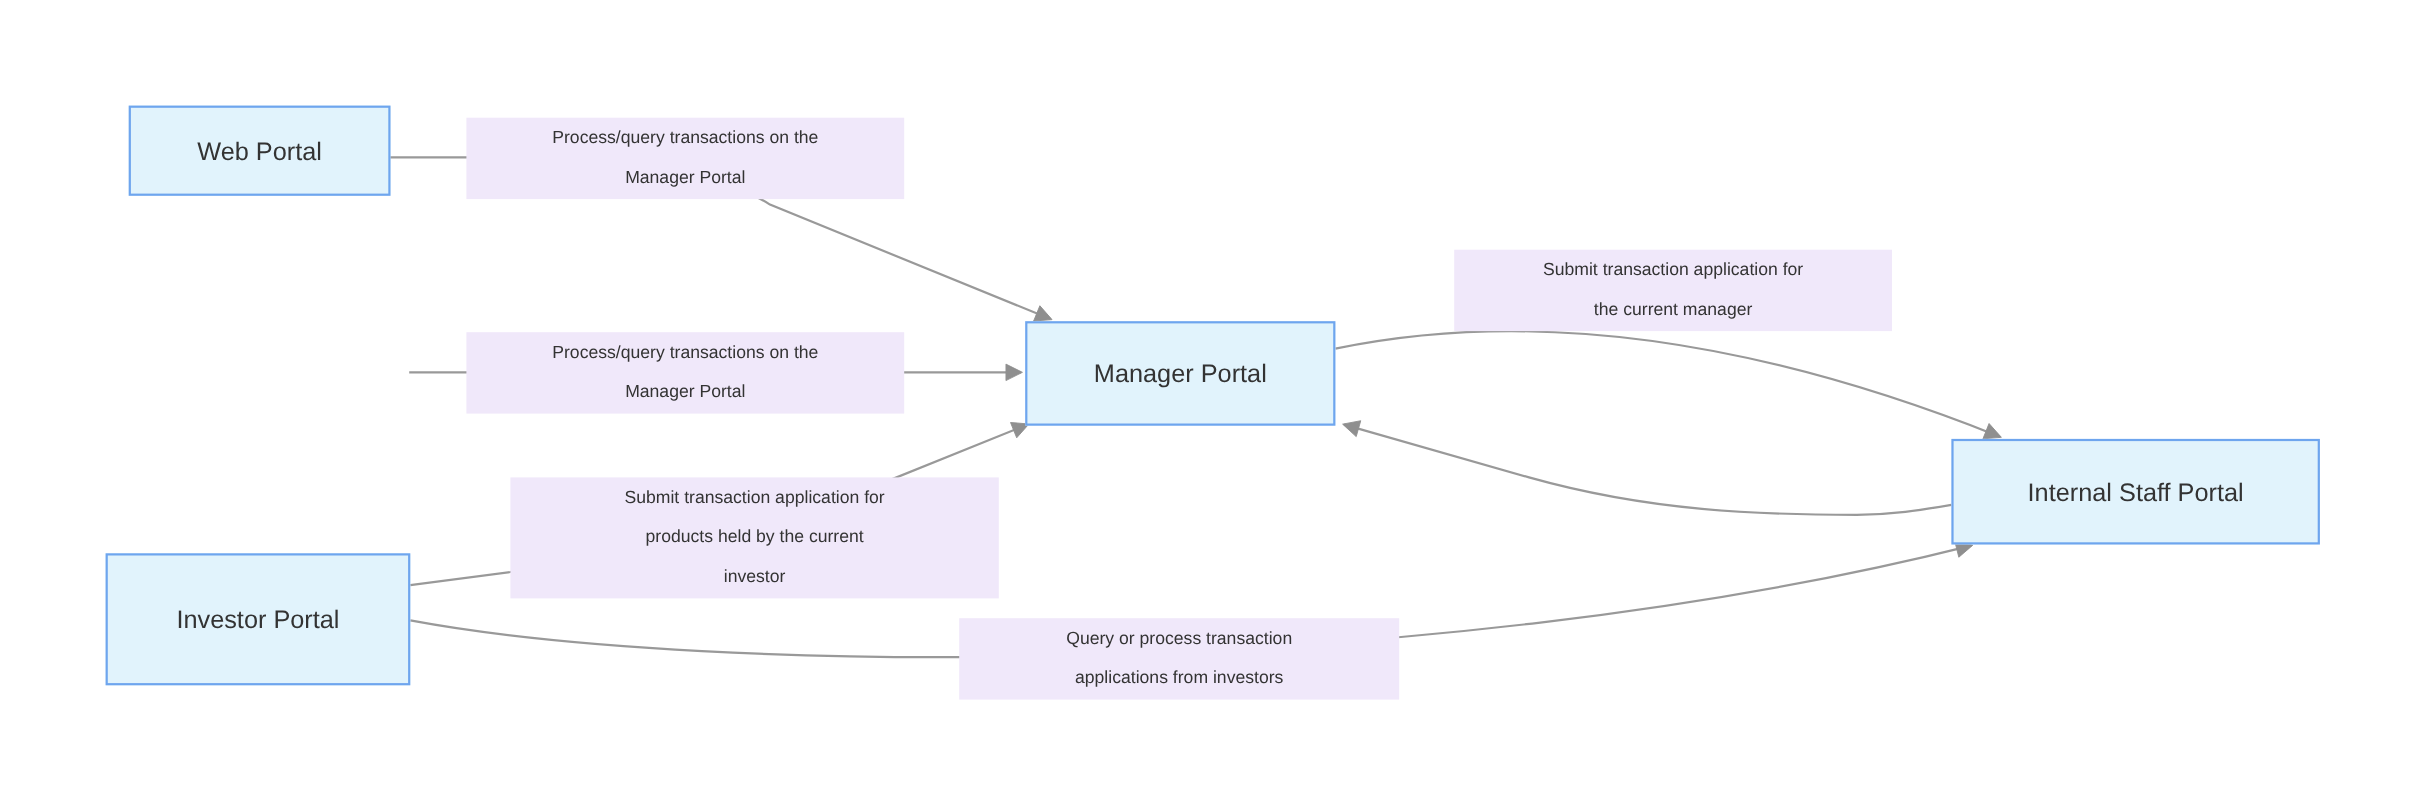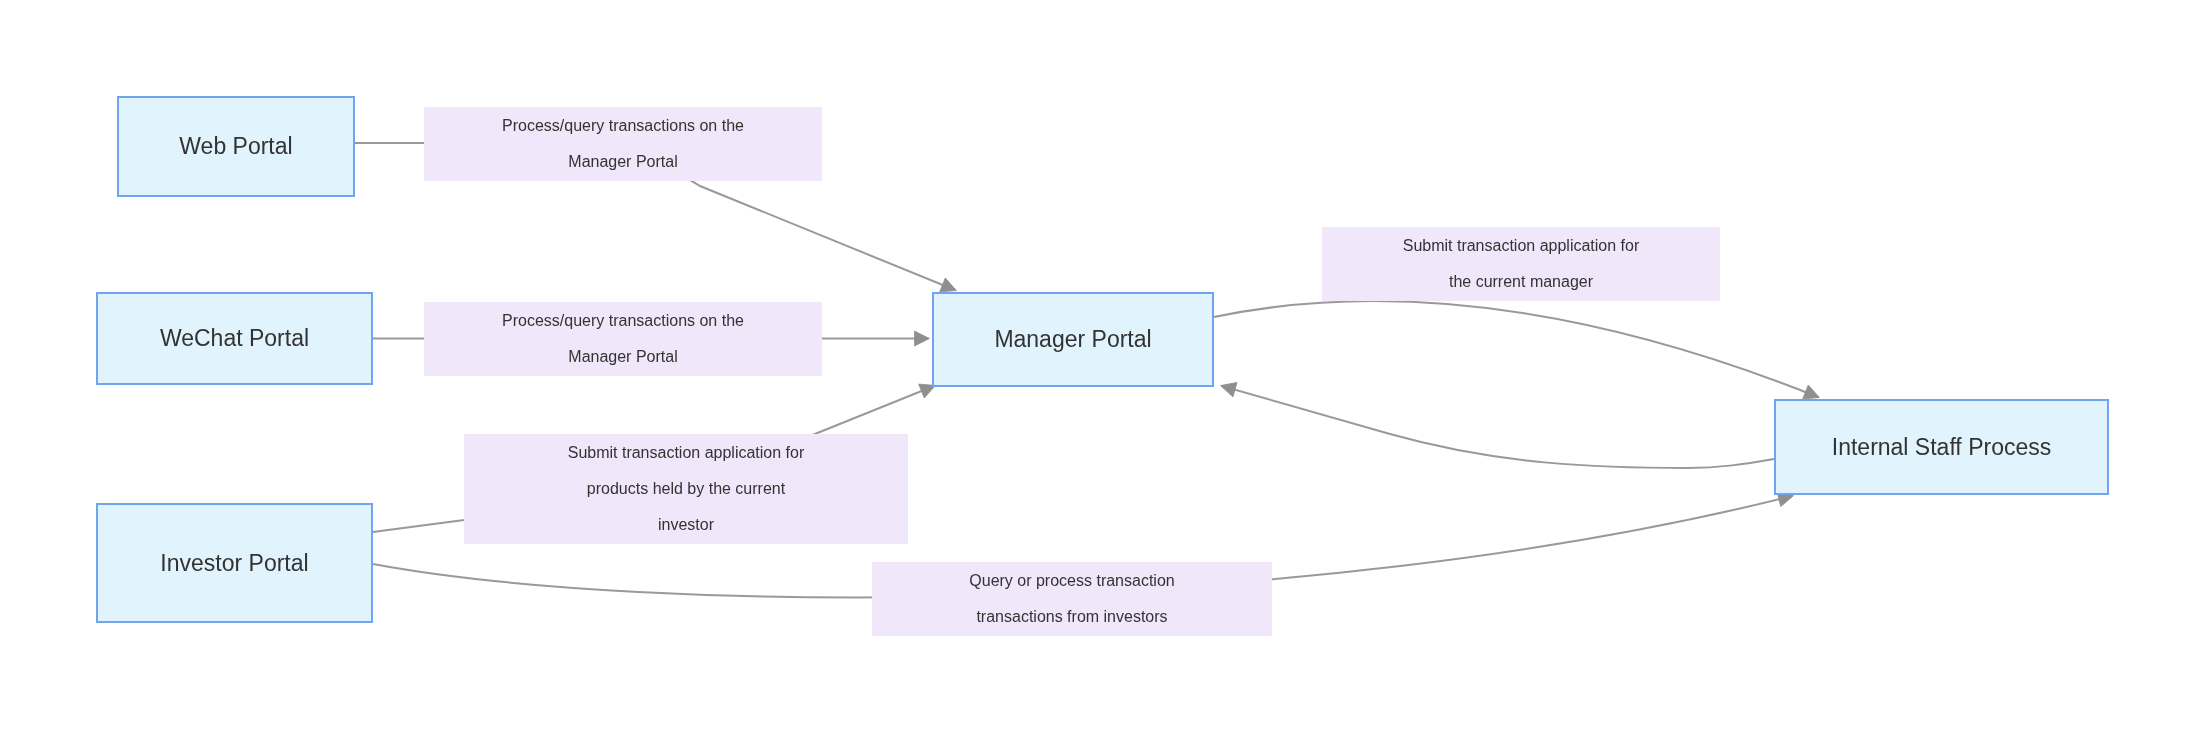--- a/index.html
+++ b/index.html
@@ -28,21 +28,21 @@
     color:#333333;
     font-size:16px;
     line-height:36px;
     text-align:center;
     white-space:pre-line;
     z-index:2;
     padding:1px 0;
   }
   .edge { stroke:#999999; stroke-width:2; fill:none; }
   
-  #node-web      { left:117px;  top:96px;  width:238px; height:101px; }
+  #node-web      { left:117px;  top:96px;  width:238px; height:82px; }
   #node-wechat   { left:96px;   top:292px; width:277px; height:93px; }
   #node-investor { left:96px;   top:503px; width:277px; height:120px; }
   #node-manager  { left:932px;  top:292px; width:282px; height:95px; }
   #node-staff    { left:1774px; top:399px; width:335px; height:96px; }
   
   #label-web-manager      { left:424px;  top:107px; width:398px; }
   #label-wechat-manager   { left:424px;  top:302px; width:398px; }
   #label-investor-manager { left:464px;  top:434px; width:444px; }
   #label-manager-staff    { left:1322px; top:227px; width:398px; }
   #label-staff-manager    { left:1287px; top:434px; width:400px; }
@@ -63,38 +63,35 @@
     <path class="edge" d="M372,338.5 H928" marker-end="url(#arrow)"></path>
     <path class="edge" d="M373,532 L464,520 L810,436 L934,386" marker-end="url(#arrow)"></path>
     <path class="edge" d="M1214,317 Q1480,262 1818,397" marker-end="url(#arrow)"></path>
     <path class="edge" d="M1774,459 C1745,464 1720,468 1688,468 C1600,468 1500,465 1390,434 L1222,386" marker-end="url(#arrow)"></path>
     <path class="edge" d="M373,564 C640,614 1300,620 1792,496" marker-end="url(#arrow)"></path>
   </svg>
 
   <div class="node" id="node-web">
     <span>Web Portal</span>
   </div>
-  <div class="node" id="node-wechat">
-    <span>WeChat Portal</span>
-  </div>
   <div class="node" id="node-investor">
     <span>Investor Portal</span>
   </div>
   <div class="node" id="node-manager">
     <span>Manager Portal</span>
   </div>
   <div class="node" id="node-staff">
-    <span>Internal Staff Process</span>
+    <span>Internal Staff Portal</span>
   </div>
 
   <div class="edge-label" id="label-web-manager">Process/query transactions on the
 Manager Portal</div>
   <div class="edge-label" id="label-wechat-manager">Process/query transactions on the
 Manager Portal</div>
   <div class="edge-label" id="label-investor-manager">Submit transaction application for
 products held by the current
 investor</div>
   <div class="edge-label" id="label-manager-staff">Submit transaction application for
 the current manager</div>
   <div class="edge-label" id="label-investor-staff">Query or process transaction
-transactions from investors</div>
+applications from investors</div>
 
 </div>
 
 </body></html>

